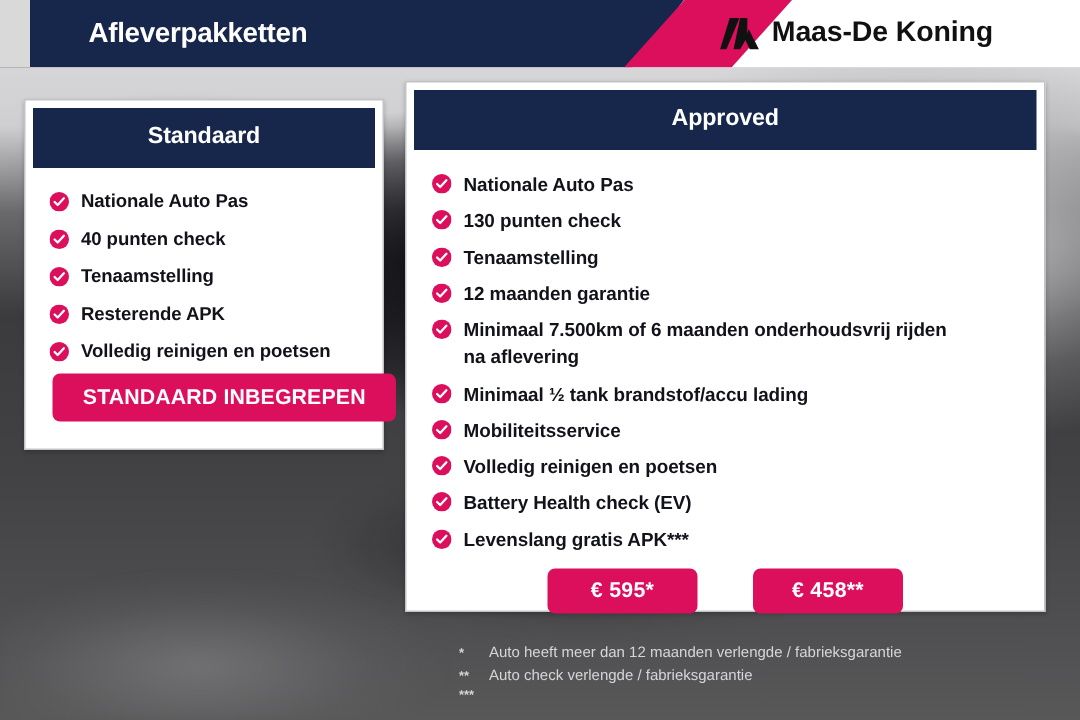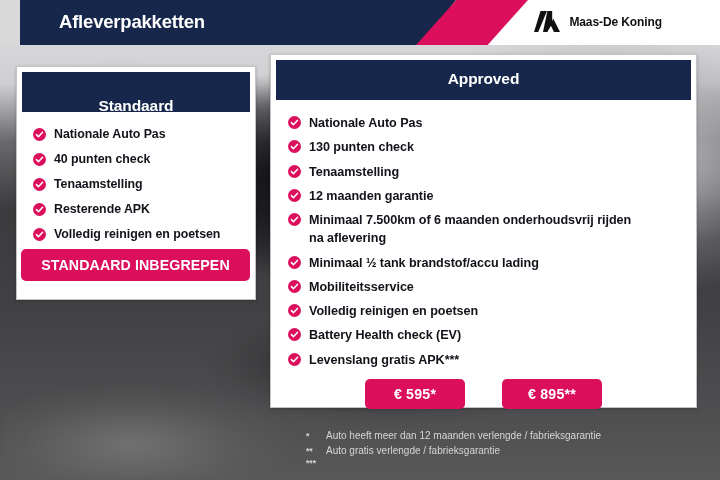--- a/index.html
+++ b/index.html
@@ -80,21 +80,21 @@
   #brand {
     position: absolute;
     right: 78px; top: 11px;
     display: flex;
     align-items: center;
     gap: 9px;
   }
   #brand-mark { display: block; }
   #brand-name {
     color: #111111;
-    font-size: 12px;
+    font-size: 19px;
     font-weight: bold;
     letter-spacing: -0.1px;
     white-space: nowrap;
   }
 
   
   .card {
     position: absolute;
     background: #ffffff;
     border: 1px solid #c3c3c6;
@@ -106,21 +106,21 @@
   .card-header {
     margin: 5px 5px 0 5px;
     background: #17274c;
     color: #ffffff;
     text-align: center;
     font-size: 15.5px;
     font-weight: bold;
     padding: 9px 0 10px 0;
     letter-spacing: -0.1px;
   }
-  #card-standard .card-header { height: 40px; padding-top: 25px; }
+  #card-standard .card-header { height: 40px; padding-top: 10px; }
   #card-approved .card-header { height: 40px; padding-top: 10px; }
 
   .feature-list {
     list-style: none;
     margin: 0;
     padding: 14px 0 0 0;
   }
   #card-standard .feature-list { padding-left: 16px; }
   #card-approved .feature-list { padding-left: 17px; }
 
@@ -152,21 +152,21 @@
     color: #ffffff;
     border: none;
     border-radius: 5px;
     font-family: "Liberation Sans", sans-serif;
     font-weight: bold;
     text-align: center;
     cursor: pointer;
   }
   #btn-standard {
     position: absolute;
-    left: 21px; top: 249px;
+    left: 35px; top: 249px;
     width: 229px; height: 32px;
     font-size: 14.2px;
     letter-spacing: 0.1px;
   }
   #price-row {
     position: absolute;
     left: 270px; top: 379px;
     width: 427px;
     display: flex;
     justify-content: center;
@@ -341,30 +341,30 @@
           <circle cx="8" cy="8" r="8" fill="#dc0f5d"></circle>
           <path d="M4.2 8.2 L6.7 10.7 L11.8 5.2" stroke="#ffffff" stroke-width="1.9" fill="none" stroke-linecap="round" stroke-linejoin="round"></path>
         </svg>
         <span class="feature-text">Levenslang gratis APK***</span>
       </li>
     </ul>
   </div>
 
   <div id="price-row">
     <button class="pink-btn price-btn">€ 595*</button>
-    <button class="pink-btn price-btn">€ 895**</button>
+    <button class="pink-btn price-btn">€ 458**</button>
   </div>
 
   <div id="footnotes">
     <div class="footnote-row">
       <span class="footnote-mark">*</span>
       <span class="footnote-text">Auto heeft meer dan 12 maanden verlengde / fabrieksgarantie</span>
     </div>
     <div class="footnote-row">
       <span class="footnote-mark">**</span>
-      <span class="footnote-text">Auto gratis verlengde / fabrieksgarantie</span>
+      <span class="footnote-text">Auto check verlengde / fabrieksgarantie</span>
     </div>
     <div class="footnote-row">
       <span class="footnote-mark">***</span>
     </div>
   </div>
 
 </div>
 
 </body></html>

